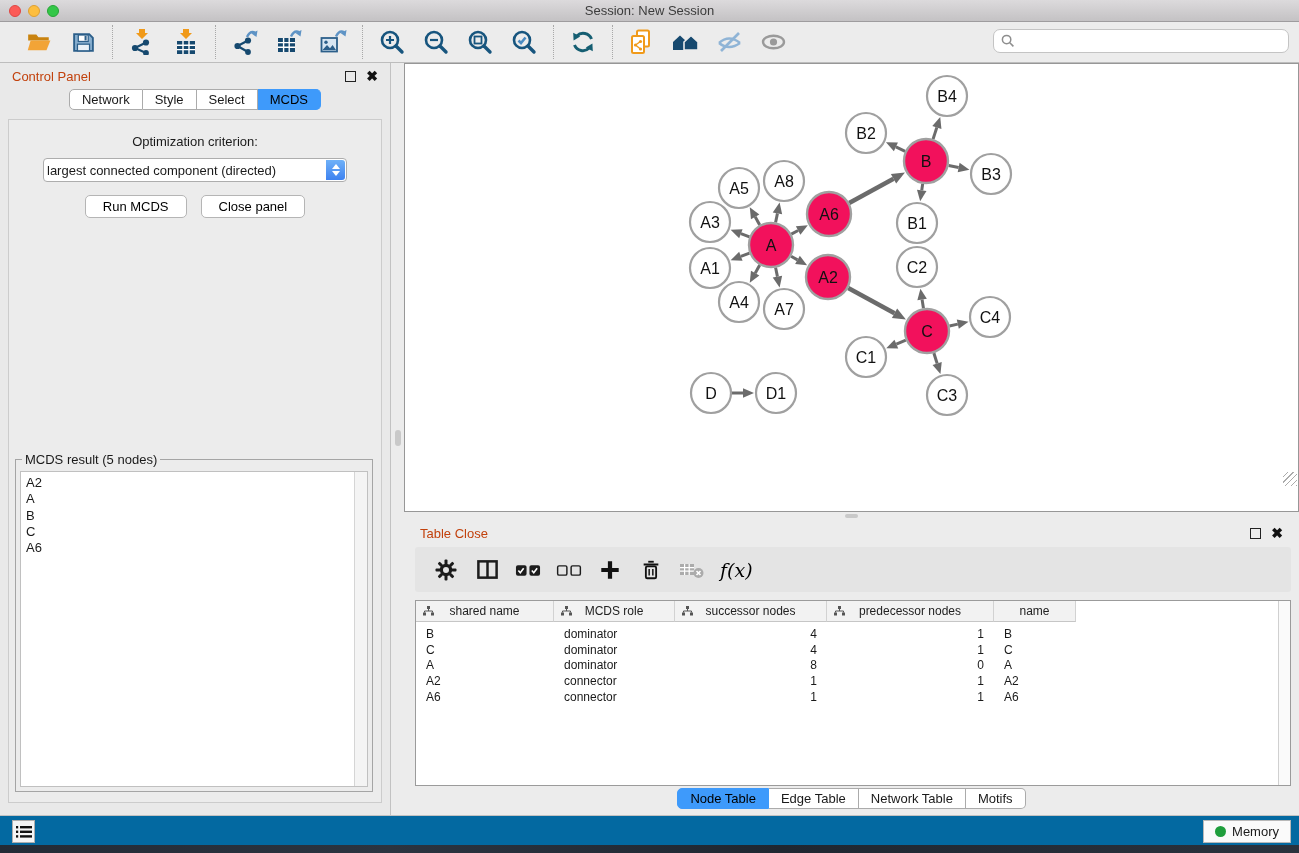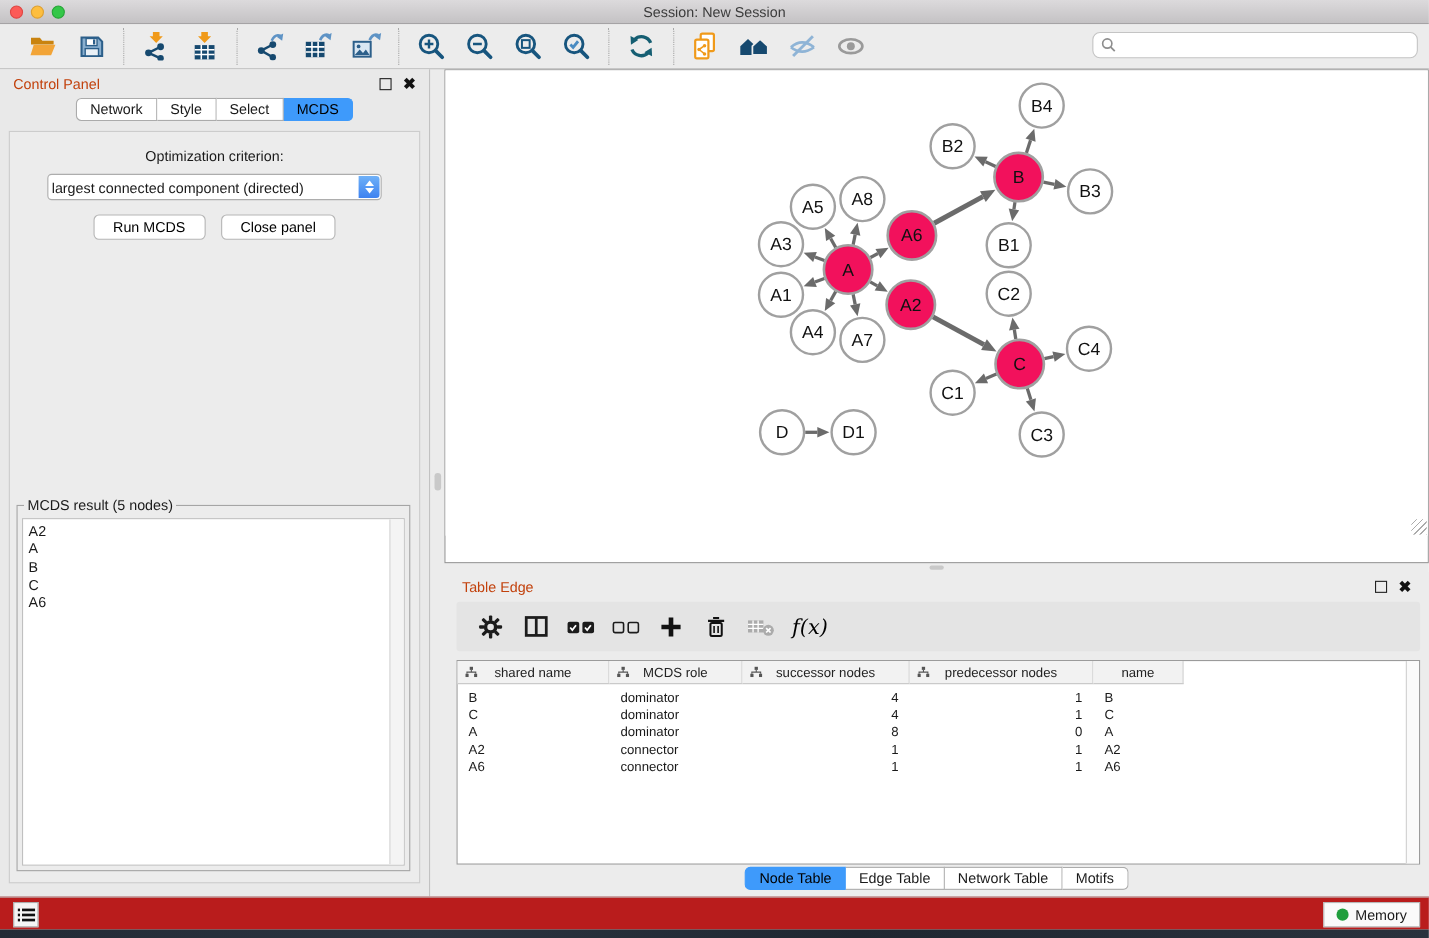--- a/index.html
+++ b/index.html
@@ -90,21 +90,21 @@
     display:flex; align-items:center; justify-content:center; font-size:12px; color:#222; }
   .gh-cell .h-icon { position:absolute; left:7px; top:5px; }
   .grid-row { position:absolute; left:0; display:flex; height:15.7px; font-size:12px; }
   .g-cell { height:15.7px; display:flex; align-items:center; padding:0 10px; overflow:hidden; white-space:nowrap; }
   .g-cell.right { justify-content:flex-end; }
   .grid-vscroll { position:absolute; right:0; top:0; bottom:0; width:12px; background:#FAFAFA; border-left:1px solid #D0D0D0; }
   .tp-tabs { position:absolute; left:0; width:100%; top:268px; display:flex; justify-content:center; }
 
   
   .statusbar { position:absolute; left:0; top:815px; width:1299px; height:30px;
-    background:#b91c1c; border-top:1px solid #C2C2C2; }
+    background:#0369a1; border-top:1px solid #C2C2C2; }
   .list-btn { position:absolute; left:12px; top:4px; width:23px; height:23px;
     background:#F5F5F5; border:1px solid #ADADAD; display:flex; align-items:center; justify-content:center; }
   .memory-btn { position:absolute; right:8px; top:4px; height:23px; background:#FAFAFA;
     border:1px solid #B8B8B8; display:flex; align-items:center; gap:6px; padding:0 11px; font-size:13px; }
   .mem-dot { width:11px; height:11px; border-radius:50%; background:#1F9E3C; }
   .bottom-strip { position:absolute; left:0; top:845px; width:1299px; height:8px;
     background:linear-gradient(90deg,#232B36,#2B3440 30%,#1F2731 60%,#2A323D); }
 </style>
 </head>
 <body>
@@ -404,21 +404,21 @@
           <text x="542" y="336.5" text-anchor="middle" font-size="16" font-family="&quot;Liberation Sans&quot;, sans-serif" fill="#111111">C3</text>
         </svg>
       <div class="resize-grip"></div>
     </div>
   </div>
   <div class="vthumb"></div>
   <div class="hthumb"></div>
 
   <div class="table-panel">
     <div class="panel-head" style="padding:0 16px;">
-      <span class="ptitle">Table Edge</span>
+      <span class="ptitle">Table Close</span>
       <span class="spacer"></span>
       <span class="float-box"></span>
       <span class="close-x">✖</span>
     </div>
     <div class="tp-toolbar">
       <div class="tp-btn">
         <svg width="24" height="24" viewBox="0 0 24 24">
             <g fill="#1c1c1c">
               <rect x="10.5" y="1.5" width="3" height="5" rx="1"></rect>
               <rect x="10.5" y="17.5" width="3" height="5" rx="1"></rect>

